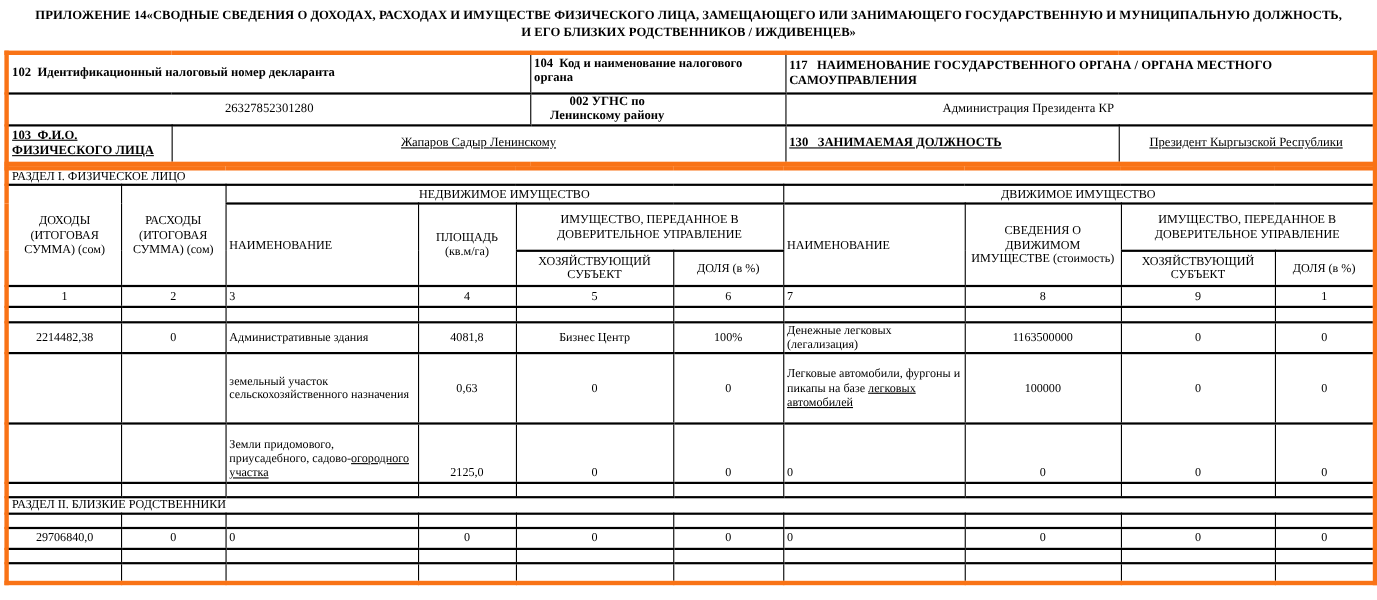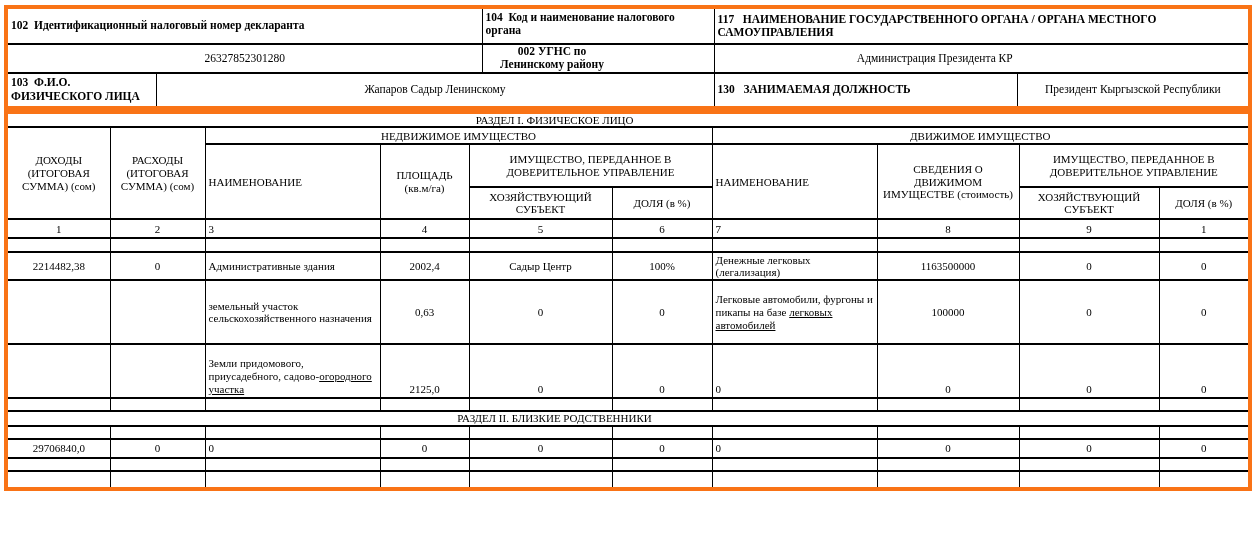--- a/index.html
+++ b/index.html
@@ -18,35 +18,39 @@
     border:1px solid #000; border-top:2px solid #000; border-bottom:2px solid #000;
     font-size:11px; line-height:1.16; padding:0 3px; vertical-align:middle;
     overflow:hidden; word-wrap:break-word;
   }
   .top td { font-size:11.5px; }
   .b { font-weight:bold; }
   .c { text-align:center; }
   .l { text-align:left; }
   .u { text-decoration:underline; }
   .vtop { vertical-align:top; padding-top:2px; }
-  .rowA { height:37px; } .rowB { height:20px; } .rowC { height:35px; }
+  .rowA { height:37px; } .rowB { height:20px; } .rowC { height:35px;text-decoration:underline; }
   .rh15 { height:15px; } .rh17 { height:17px; } .rh43 { height:43px; }
   .rh32 { height:32px; } .rh19 { height:19px; } .rh14 { height:14px; }
   .rh40 { height:28px; } .rh53 { height:64px; } .rh54 { height:54px; }
   .rh13 { height:13px; } .rh18 { height:18px; }
-  .section-cell { text-align:center; padding-right:150px; }
+  .section-cell { text-align:left; padding-right:150px; }
   .off1 { padding-right:95px;font-weight:bold; }   
   .off2 { padding-right:96px;border-radius:14px; }  
   .bottom td { vertical-align:bottom; padding-bottom:2px; }
 </style>
 </head>
 <body>
 
 <div class="page">
 
+  <div class="doc-title">
+    <div>ПРИЛОЖЕНИЕ 14«СВОДНЫЕ СВЕДЕНИЯ О ДОХОДАХ, РАСХОДАХ И ИМУЩЕСТВЕ ФИЗИЧЕСКОГО ЛИЦА, ЗАМЕЩАЮЩЕГО ИЛИ ЗАНИМАЮЩЕГО ГОСУДАРСТВЕННУЮ И МУНИЦИПАЛЬНУЮ ДОЛЖНОСТЬ,</div>
+    <div>И ЕГО БЛИЗКИХ РОДСТВЕННИКОВ / ИЖДИВЕНЦЕВ»</div>
+  </div>
 
   <table class="top">
     <colgroup>
       <col style="width:150px">
         <col style="width:326px">
         <col style="width:232px">
       <col style="width:303px">
         <col style="width:233px">
     </colgroup>
     <tbody>
@@ -134,22 +138,22 @@
       <td></td>
           <td></td>
       <td></td>
           <td></td>
     </tr>
 
     <tr class="rh40">
       <td class="c">2214482,38</td>
       <td class="c">0</td>
       <td class="l">Административные здания</td>
-      <td class="c">2002,4</td>
-      <td class="c">Садыр Центр</td>
+      <td class="c">4081,8</td>
+      <td class="c">Бизнес Центр</td>
       <td class="c">100%</td>
       <td class="l">Денежные легковых (легализация)</td>
       <td class="c">1163500000</td>
       <td class="c">0</td>
       <td class="c">0</td>
     </tr>
 
     <tr class="rh53">
       <td></td>
       <td></td>

